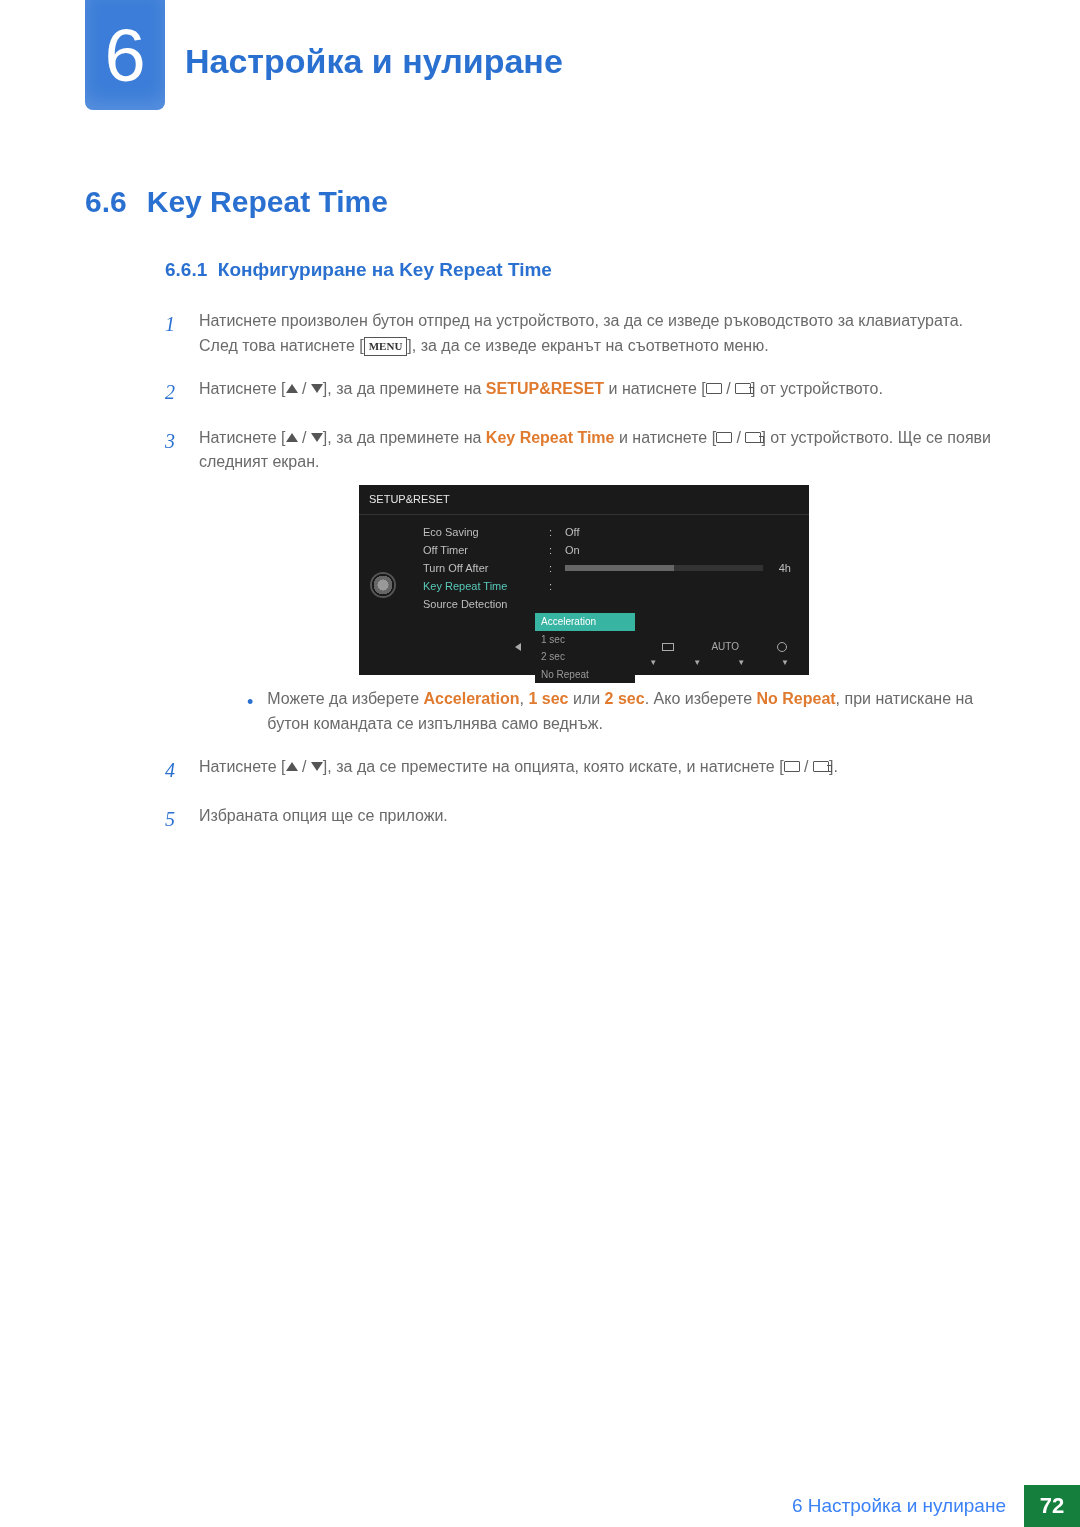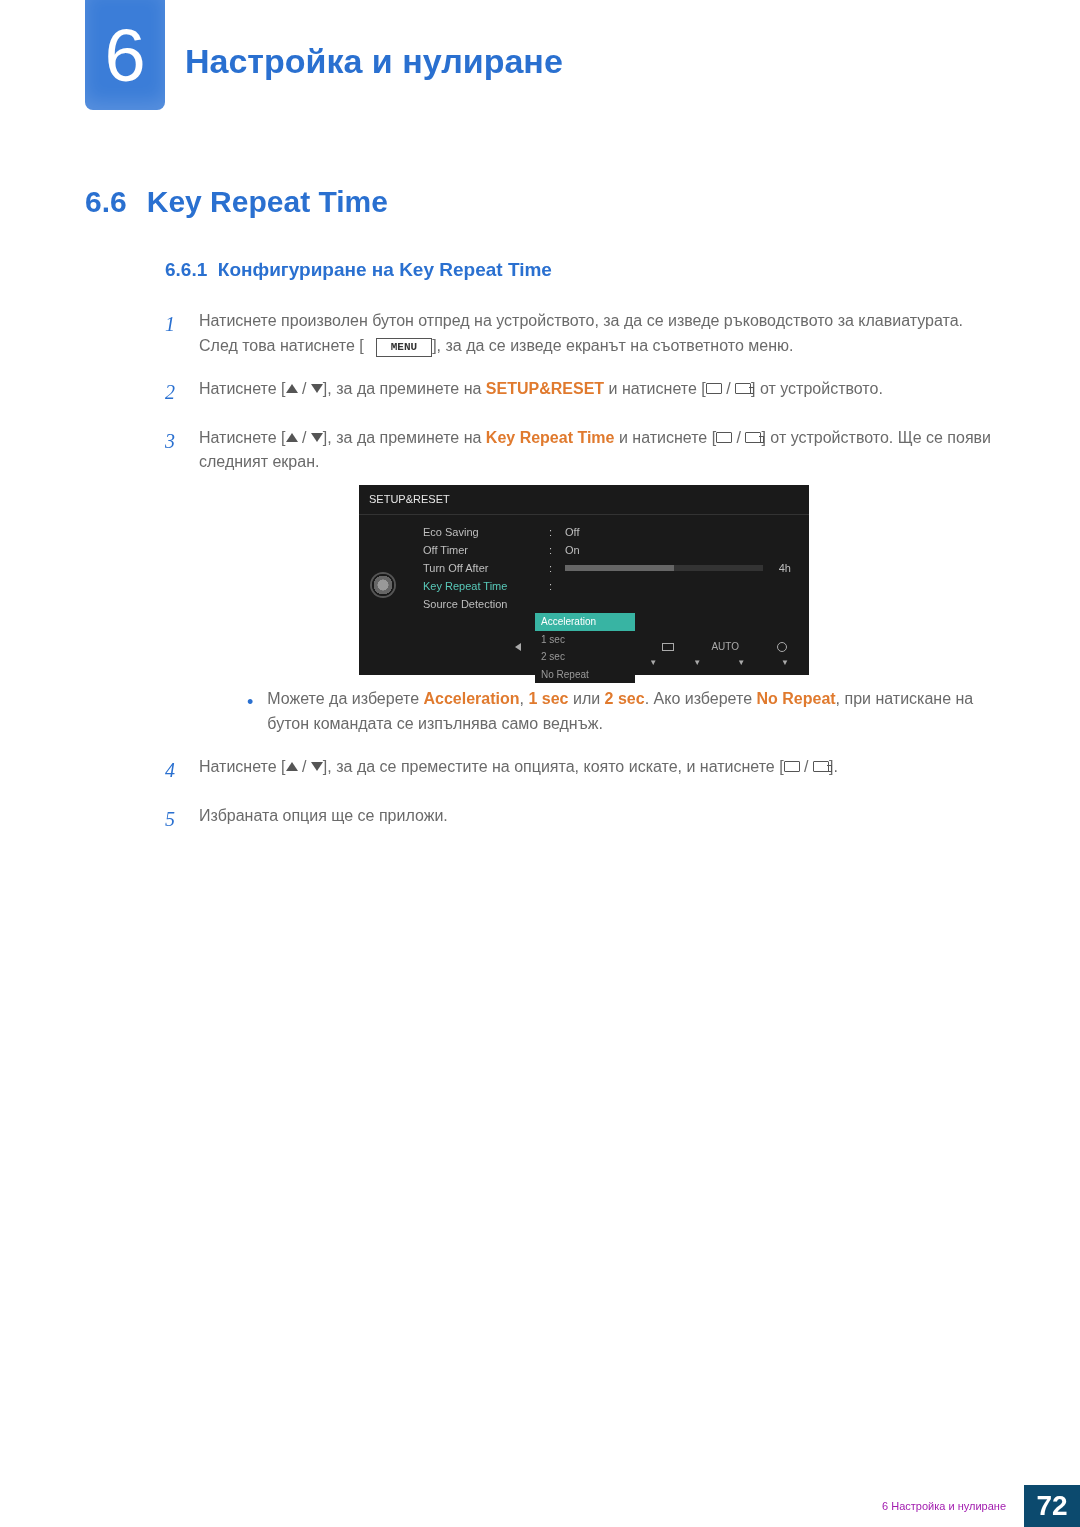--- a/index.html
+++ b/index.html
@@ -80,27 +80,26 @@
     color: #2a70d0;
     font-style: italic;
     font-size: 20px;
     font-family: Georgia, serif;
     min-width: 16px;
   }
   .step .t { flex: 1; }
   .menu-box {
     display: inline-block;
     border: 1px solid #555;
-    padding: 0 14px;
+    padding: 0 4px;
     font-size: 11px;
     font-weight: 700;
     color: #333;
     vertical-align: 1px;
-    font-family: Liberation Mono, monospace;
-    margin-left: 12px;
+    font-family: Liberation Serif, serif;
   }
   .hl { color: #e07a2e; font-weight: 700; }
   .tri-up, .tri-down {
     display: inline-block;
     width: 0; height: 0;
     border-left: 6px solid transparent;
     border-right: 6px solid transparent;
     vertical-align: 1px;
   }
   .tri-up { border-bottom: 9px solid #555; }
@@ -235,31 +234,31 @@
     bottom: 0;
     right: 0;
     display: flex;
     align-items: stretch;
     height: 42px;
   }
   .page-footer .ft {
     display: flex;
     align-items: center;
     padding: 0 18px;
-    color: #a21caf;
-    font-size: 11px;
+    color: #3b82f6;
+    font-size: 19px;
   }
   .page-footer .pn {
-    background: #0c4a6e;
+    background: #15803d;
     color: #fff;
     width: 56px;
     display: flex;
     align-items: center;
     justify-content: center;
-    font-size: 28px;
+    font-size: 22px;
     font-weight: 700;
   }
 </style>
 </head>
 <body>
 
 <div class="chapter-badge">
   <span>6</span>
 </div>
 <div class="chapter-title">Настройка и нулиране</div>

